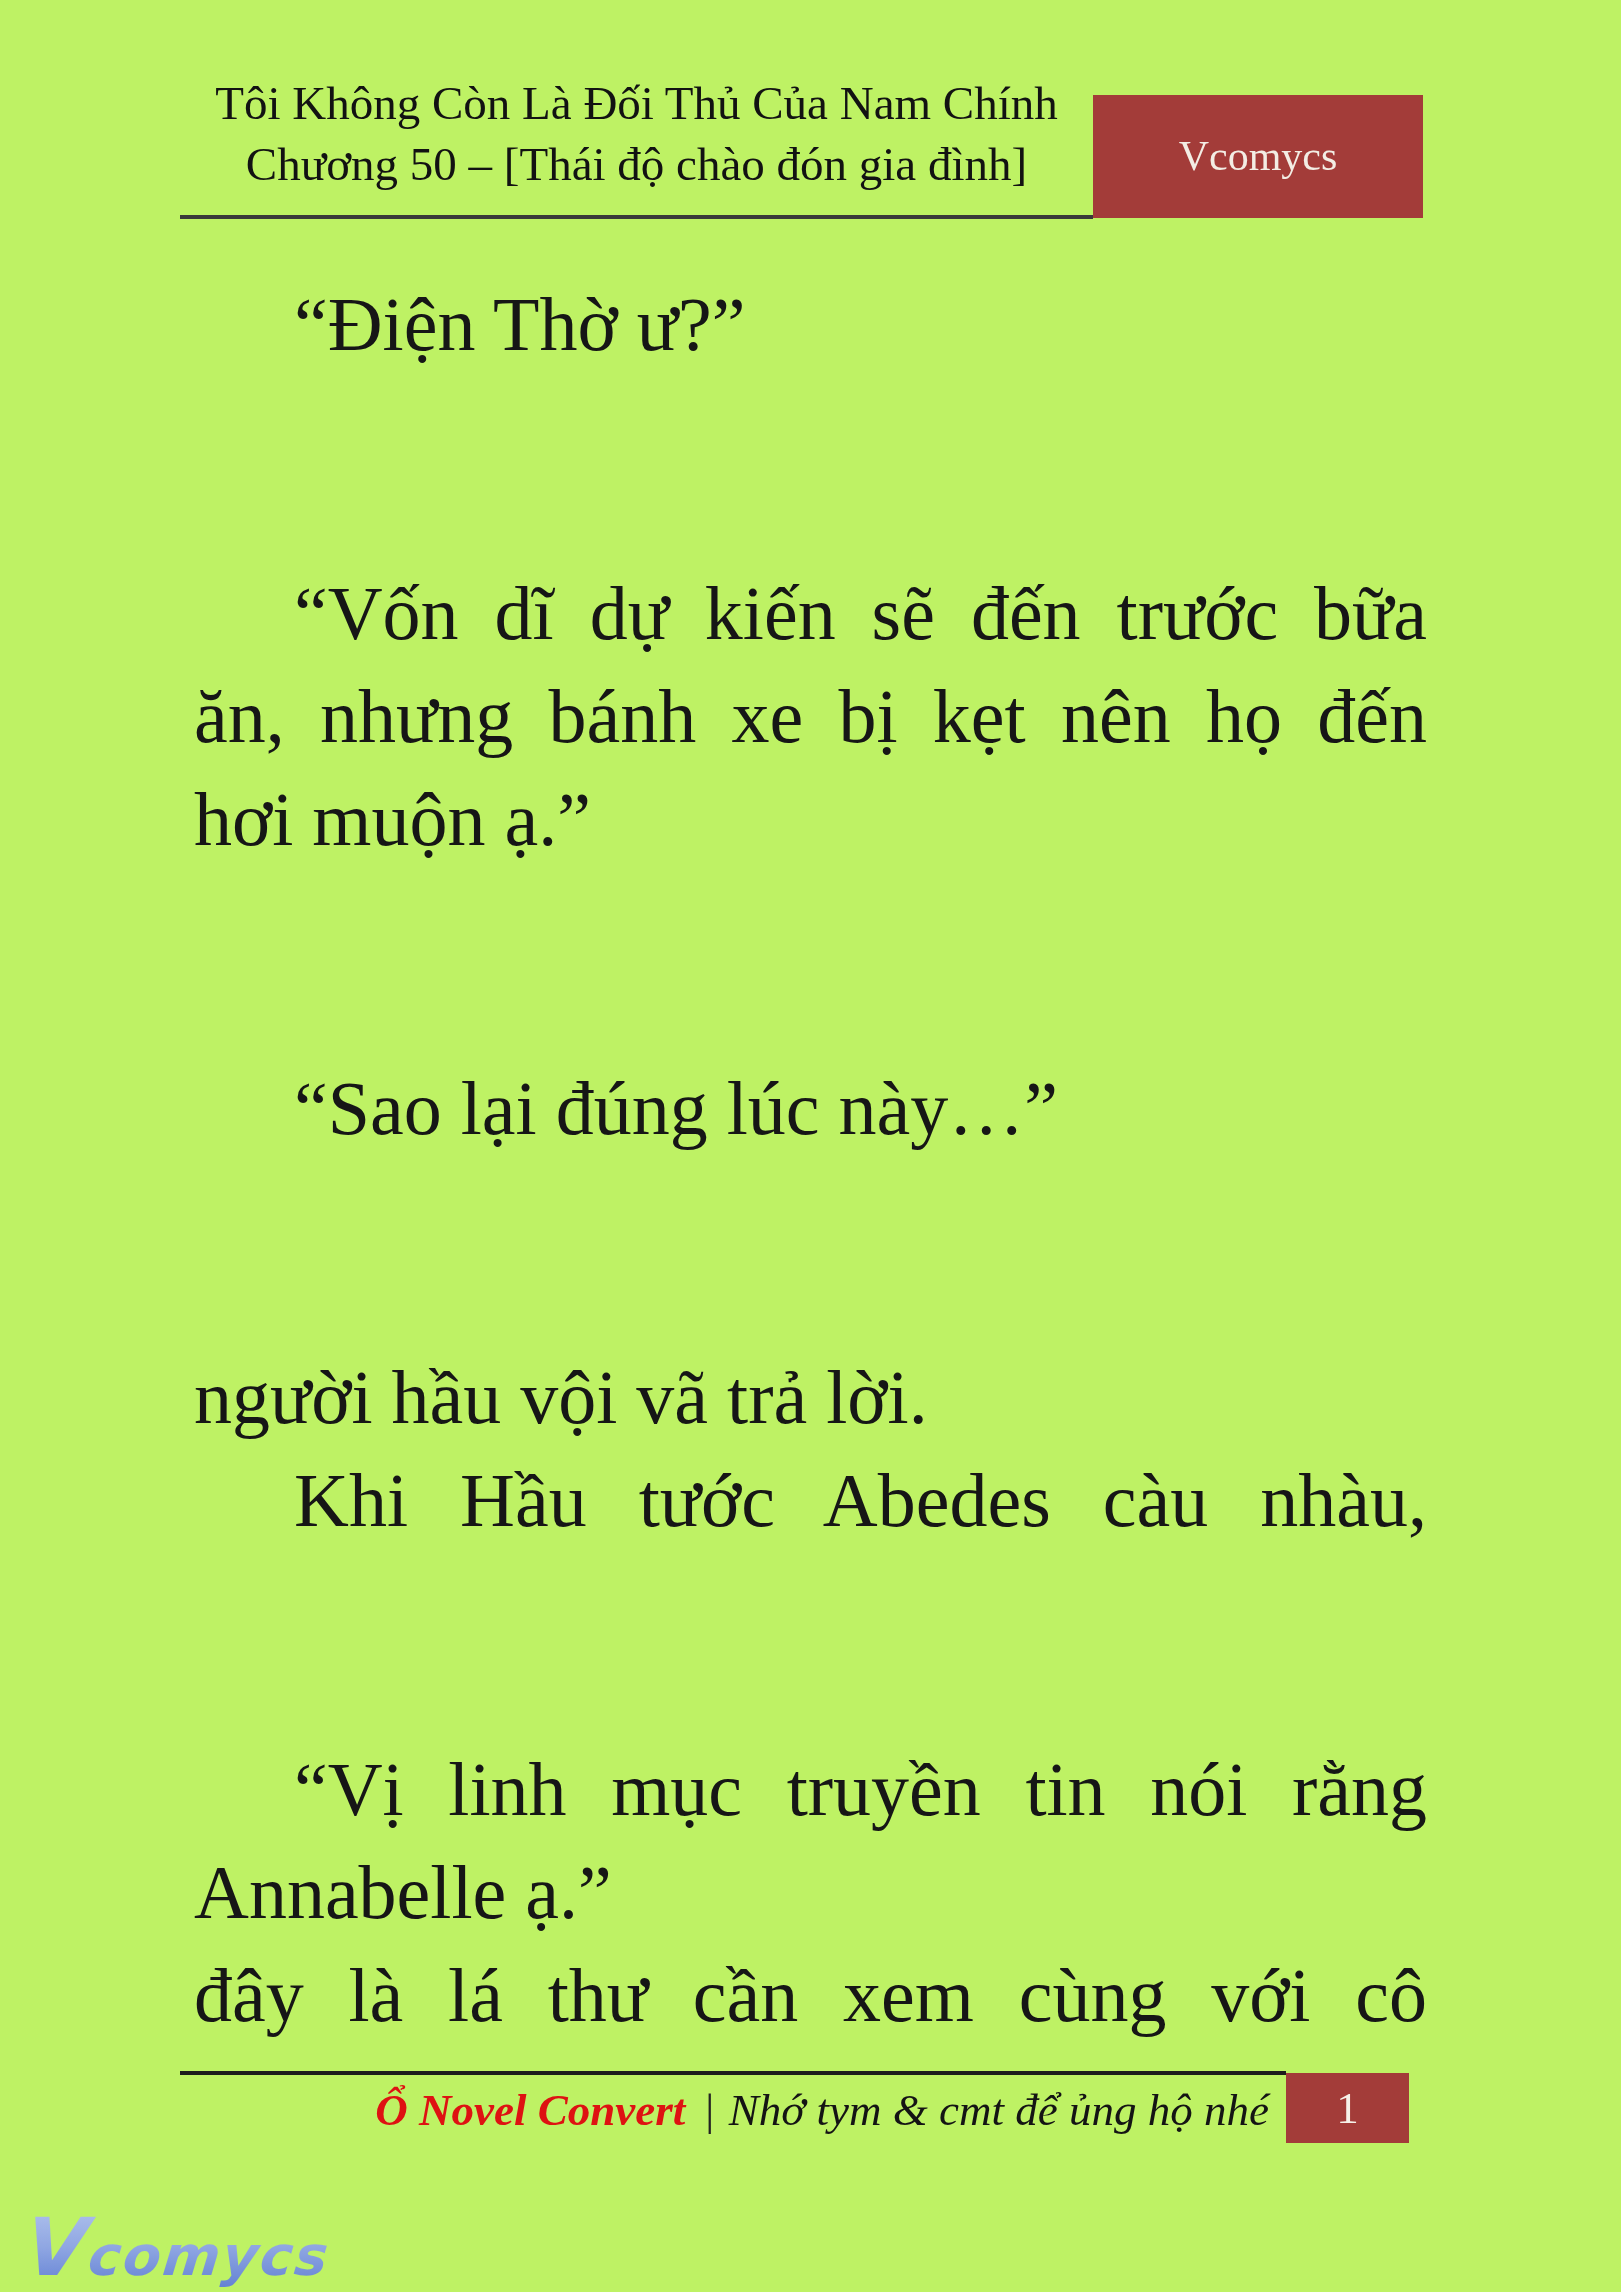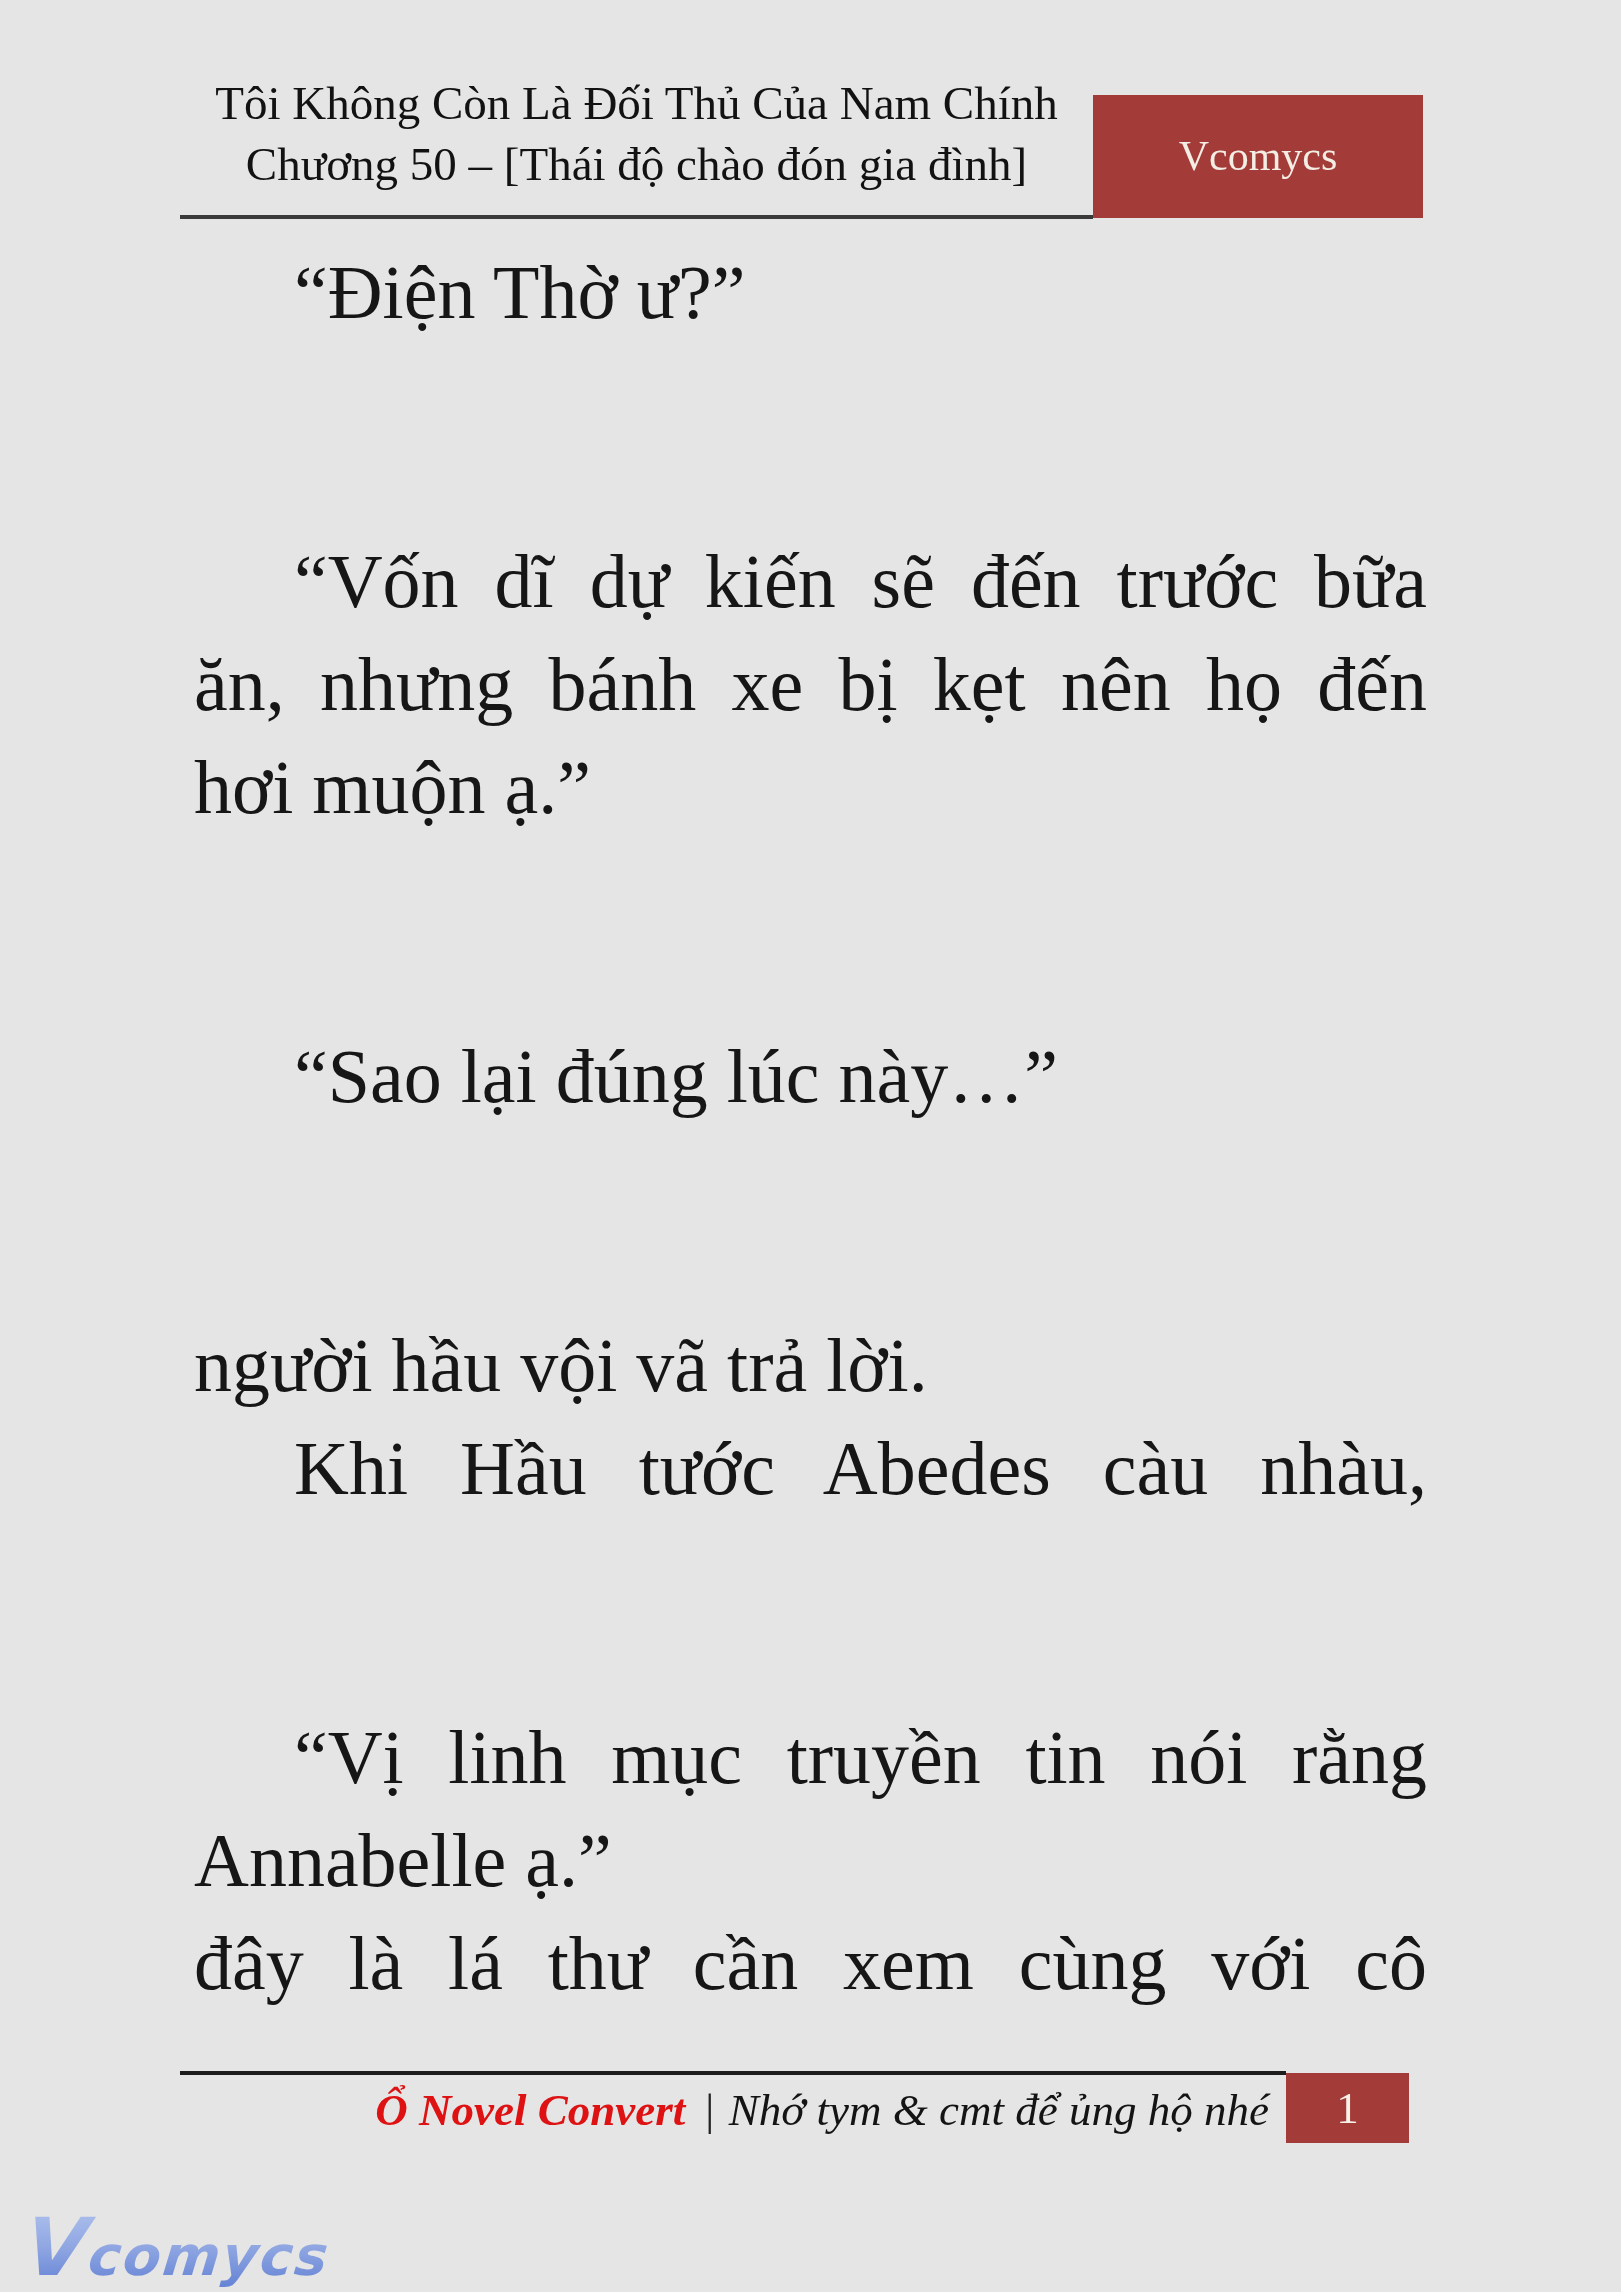--- a/index.html
+++ b/index.html
@@ -1,39 +1,39 @@
 <!DOCTYPE html>
 <html style="--brand-red: #A33C39; --brand-cream: #F3EDE4; --accent-red: #DE1212;"><head>
 <meta charset="utf-8">
 <style>
   * { margin:0; padding:0; box-sizing:border-box; }
   html, body { background:#ffffff; }
   .page {
-    position:relative; width:1621px; height:2293px; background:#e5e5e5;
+    position:relative; width:1621px; height:2293px; background:#bef264;
     overflow:hidden; font-family:"Liberation Serif","DejaVu Serif",serif; color:#1a1a1a;
   }
 
   
   .header-titles {
     position:absolute; left:180px; top:73px; width:913px;
     text-align:center; font-size:47px; line-height:61px; color:#121212;
   }
   .brand-box {
     position:absolute; left:1093px; top:95px; width:330px; height:123px;
     background:var(--brand-red,#A33C39); color:var(--brand-cream,#F3EDE4);
     display:flex; flex-direction:column; justify-content:center;
     text-align:center; font-size:42px; line-height:55px;
   }
   .header-rule {
     position:absolute; left:180px; top:215px; width:913px; height:3.9px; background:#3a3a3a;
   }
 
   
   .body-text {
-    position:absolute; left:194px; top:241px; width:1233px;
+    position:absolute; left:194px; top:273px; width:1233px;
     font-size:76px; line-height:103px; color:#161616;
   }
   .para { margin-bottom:186px; }
   .para:last-child { margin-bottom:0; }
   .line { text-align:justify; }
   .line.stretch { text-align-last:justify; }
   .line.first { padding-left:100px; }
 
   
   .footer-rule {

